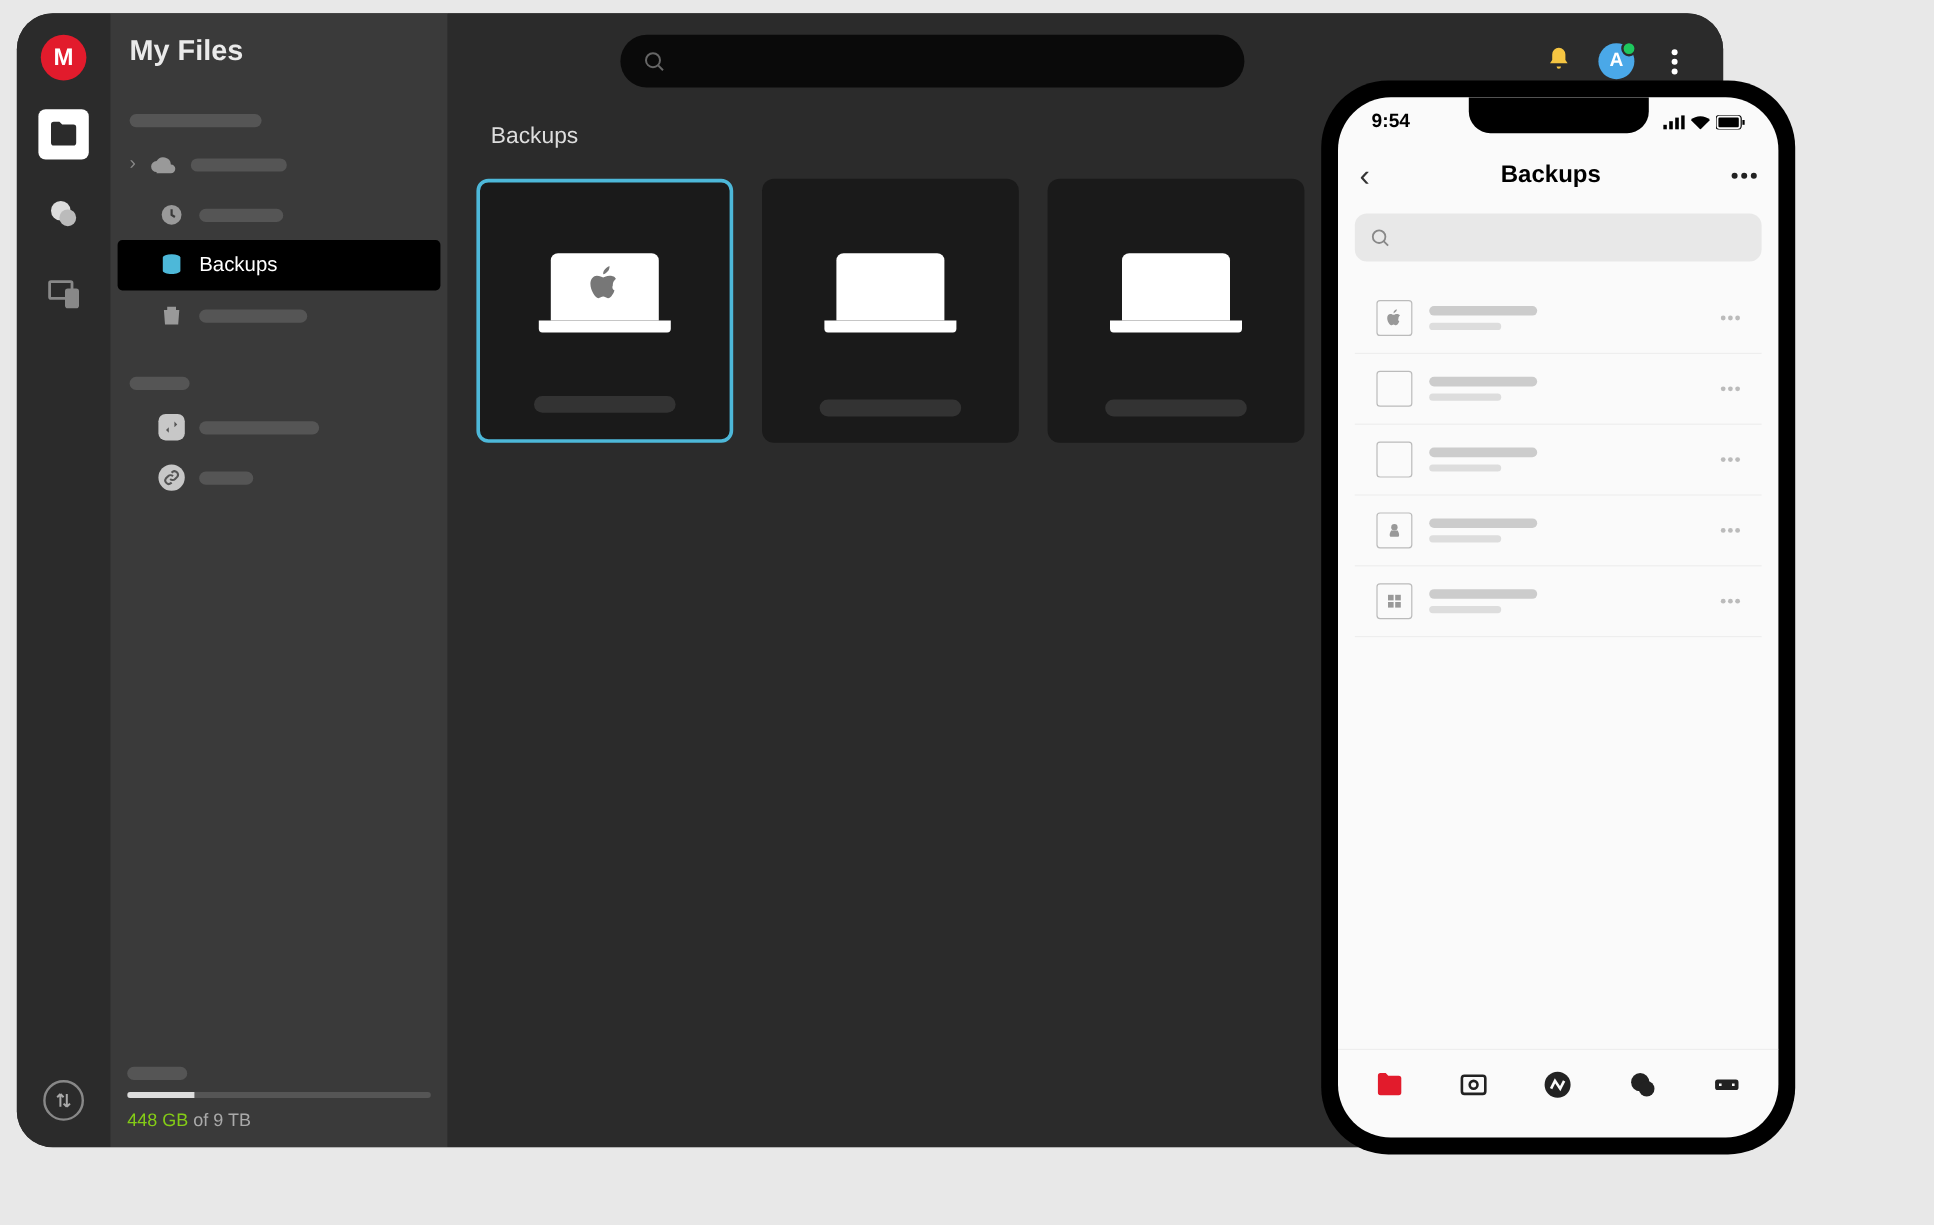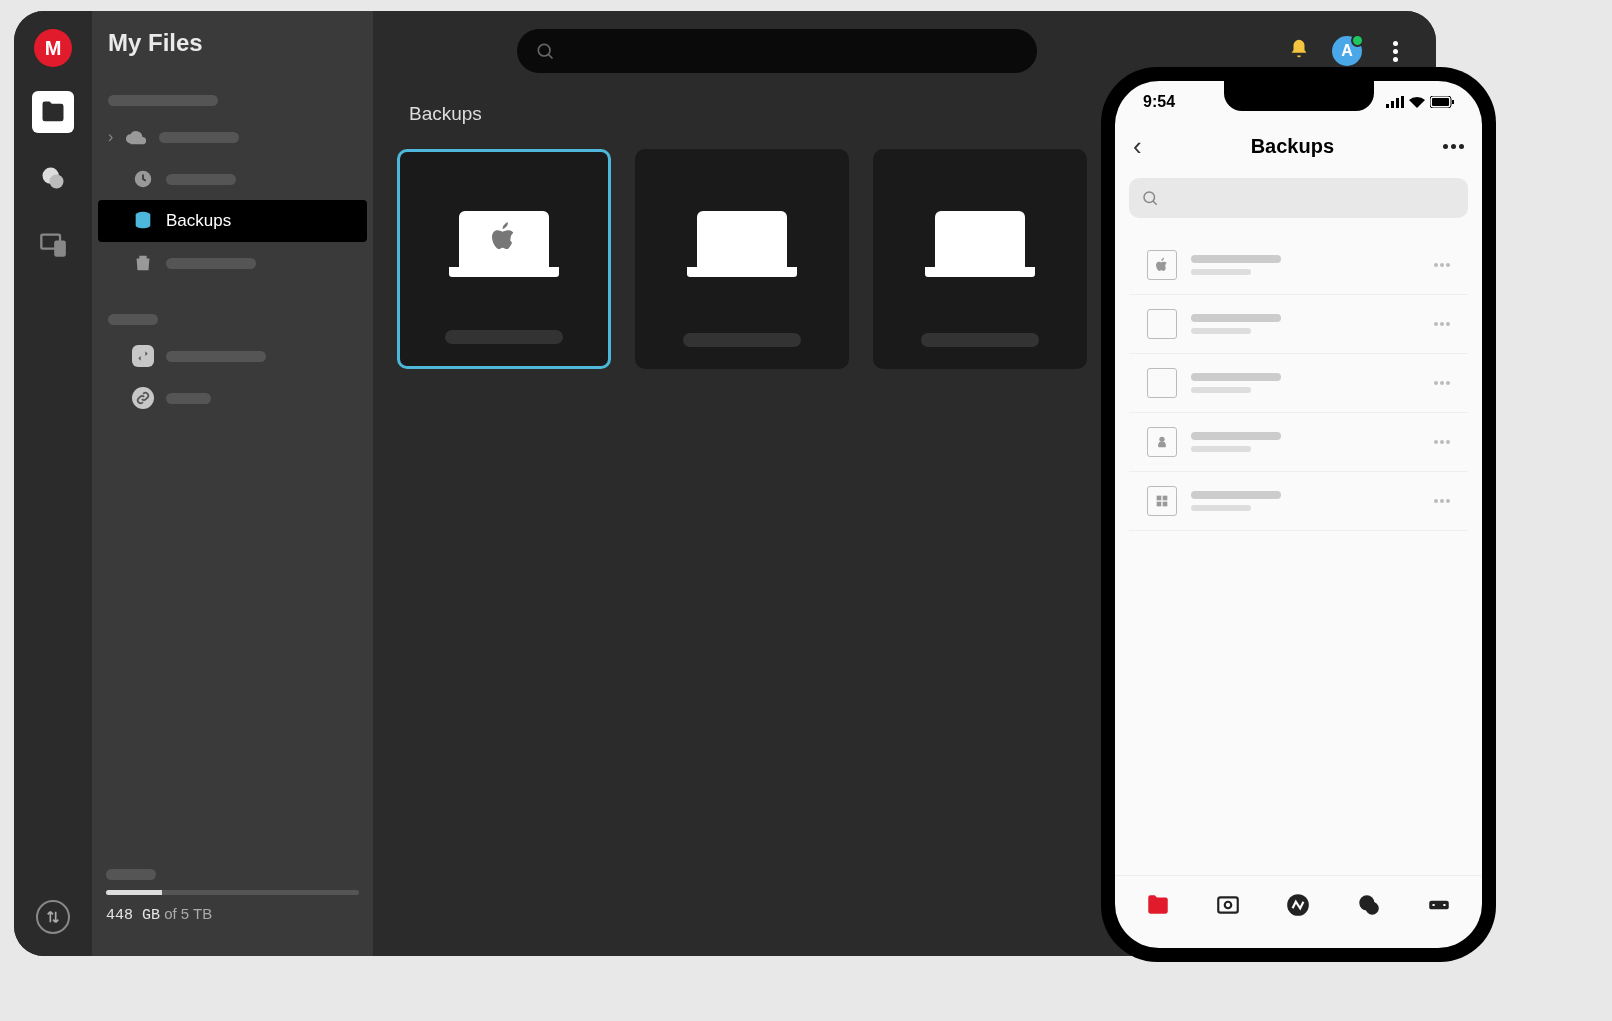--- a/index.html
+++ b/index.html
@@ -25,37 +25,37 @@
 }
 .rail-icon.active { background: #fff; }
 .rail-icon svg { width: 28px; height: 28px; }
 .transfers-btn {
   margin-top: auto; margin-bottom: 22px; width: 34px; height: 34px; border-radius: 50%;
   background: transparent; border: 2px solid #888; display: flex; align-items: center; justify-content: center;
 }
 
 .sidebar {
   width: 281px; background: #3a3a3a; display: flex; flex-direction: column;
-  padding: 18px 0 32px 0;
+  padding: 18px 0 14px 0;
 }
 .sidebar-title { color: #eaeaea; font-size: 24px; font-weight: 600; padding-left: 16px; margin-bottom: 28px; }
 .sb-item { display: flex; align-items: center; gap: 12px; padding: 10px 16px; color: #ccc; cursor: pointer; }
 .sb-item.active { background: #000; color: #fff; border-radius: 4px; margin: 0 6px; padding: 10px 10px; }
 .sb-item .icon { width: 22px; height: 22px; display: flex; align-items: center; justify-content: center; }
 .sb-item .icon svg { width: 100%; height: 100%; }
 .sb-skel { height: 11px; background: #555; border-radius: 6px; }
 .sb-chip { width: 22px; height: 22px; border-radius: 6px; background: #c7c7c7; display: flex; align-items: center; justify-content: center; }
 .sb-chip svg { width: 14px; height: 14px; }
 .sb-space { height: 20px; }
 
 .storage { margin-top: auto; padding: 0 14px; }
 .storage-bar { height: 5px; width: 100%; background: #555; border-radius: 3px; margin: 10px 0; overflow: hidden; }
 .storage-fill { height: 100%; width: 22%; background: #ddd; }
 .storage-text { font-size: 15px; }
-.storage-used { color: #e5e5e5; font-family: Liberation Mono, monospace; }
+.storage-used { color: #84cc16; }
 .storage-total { color: #aaa; }
 
 .main { flex: 1; background: #2b2b2b; display: flex; flex-direction: column; }
 .topbar { display: flex; align-items: center; padding: 18px 28px; gap: 18px; }
 .search {
   flex: 0 0 520px; height: 44px; background: #0a0a0a; border-radius: 22px;
   display: flex; align-items: center; padding: 0 18px; margin: 0 auto;
 }
 .search svg { width: 20px; height: 20px; }
 .tb-right { display: flex; align-items: center; gap: 22px; margin-left: auto; }
@@ -212,21 +212,21 @@
       <div class="sb-skel" style="width:45px"></div>
     </div>
 
     <div class="storage">
       <div class="sb-skel" style="width:50px"></div>
       <div class="storage-bar">
           <div class="storage-fill"></div>
         </div>
       <div class="storage-text">
         <span class="storage-used">448 GB</span>
-        <span class="storage-total">of 5 TB</span>
+        <span class="storage-total">of 9 TB</span>
       </div>
     </div>
   </div>
 
   <div class="main">
     <div class="topbar">
       <div class="search">
         <svg viewBox="0 0 24 24" fill="none" stroke="#666" stroke-width="2">
             <circle cx="11" cy="11" r="7"></circle>
             <path d="M21 21l-5-5"></path>

